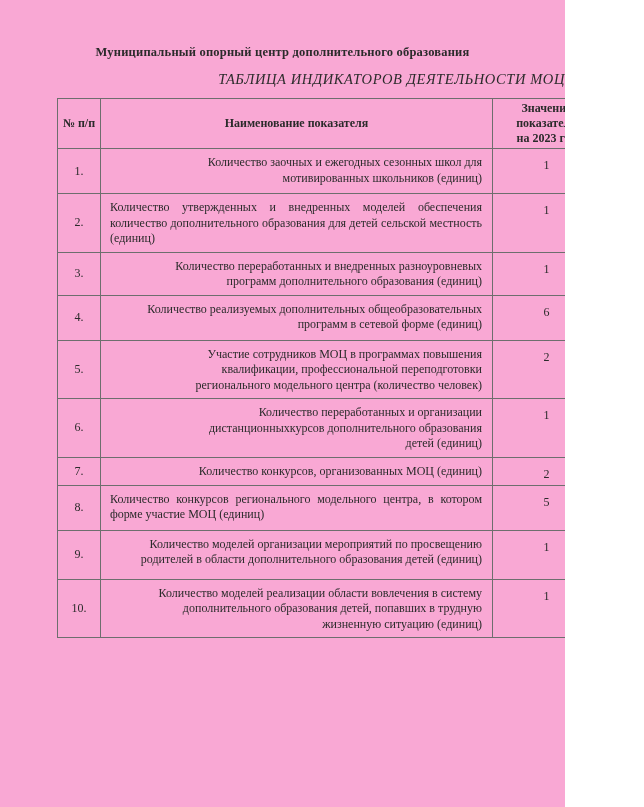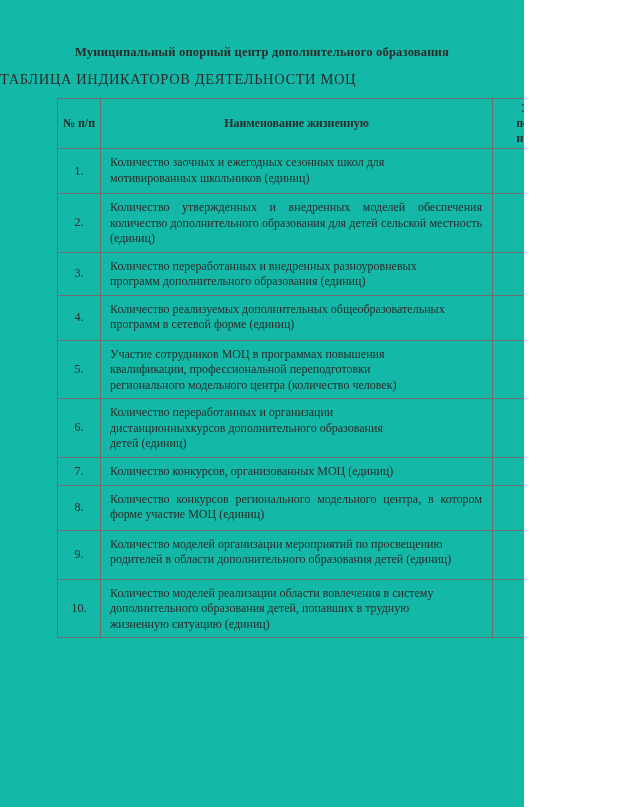--- a/index.html
+++ b/index.html
@@ -1,37 +1,38 @@
 <!DOCTYPE html>
 <html><head>
 <meta charset="utf-8">
 <style>
   html, body { margin: 0; padding: 0; background: #ffffff; }
   .page {
-    width: 524px;
+    width: 565px;
     height: 807px;
-    background: #14b8a6;
+    background: #f9a8d4;
     font-family: "Liberation Serif", serif;
     color: #2b2b2b;
     overflow: hidden;
     position: relative;
   }
   .doc-title {
     padding-top: 44px;
     text-align: center;
     font-weight: bold;
     font-size: 12.5px;
     line-height: 17px;
     letter-spacing: 0.2px;
   }
   .doc-subtitle {
     margin-top: 10px;
-    text-align: left;
+    text-align: right;
     font-size: 14.5px;
     letter-spacing: 0.6px;
+    font-style: italic;
   }
   table.ind-table {
     border-collapse: collapse;
     table-layout: fixed;
     width: 543px;
     margin: 10px 0 0 57px;
   }
   .ind-table th, .ind-table td {
     border: 1px solid #6e6e6e;
     overflow: hidden;
@@ -51,21 +52,21 @@
     text-align: center;
     vertical-align: middle;
     font-size: 12px;
     padding: 2px;
   }
   .cell-name {
     font-size: 12px;
     line-height: 15.5px;
     padding: 6px 10px 5px 9px;
     vertical-align: top;
-    text-align: left;
+    text-align: right;
   }
   .cell-value {
     text-align: center;
     vertical-align: top;
     padding-top: 9px;
     font-size: 12px;
   }
   .preline { white-space: pre-line; }
   .justify { text-align: justify; }
 </style>
@@ -82,21 +83,21 @@
 
   <table class="ind-table">
     <colgroup>
       <col class="col-w-num">
       <col class="col-w-name">
       <col class="col-w-val">
     </colgroup>
     <thead>
       <tr style="height:48px">
         <th>№ п/п</th>
-        <th>Наименование жизненную</th>
+        <th>Наименование показателя</th>
         <th class="preline">Значение
 показателя
 на 2023 год</th>
       </tr>
     </thead>
     <tbody>
       <tr style="height:45px">
         <td class="cell-num">1.</td>
         <td class="cell-name preline">Количество заочных и ежегодных сезонных школ для
 мотивированных школьников (единиц)</td>

